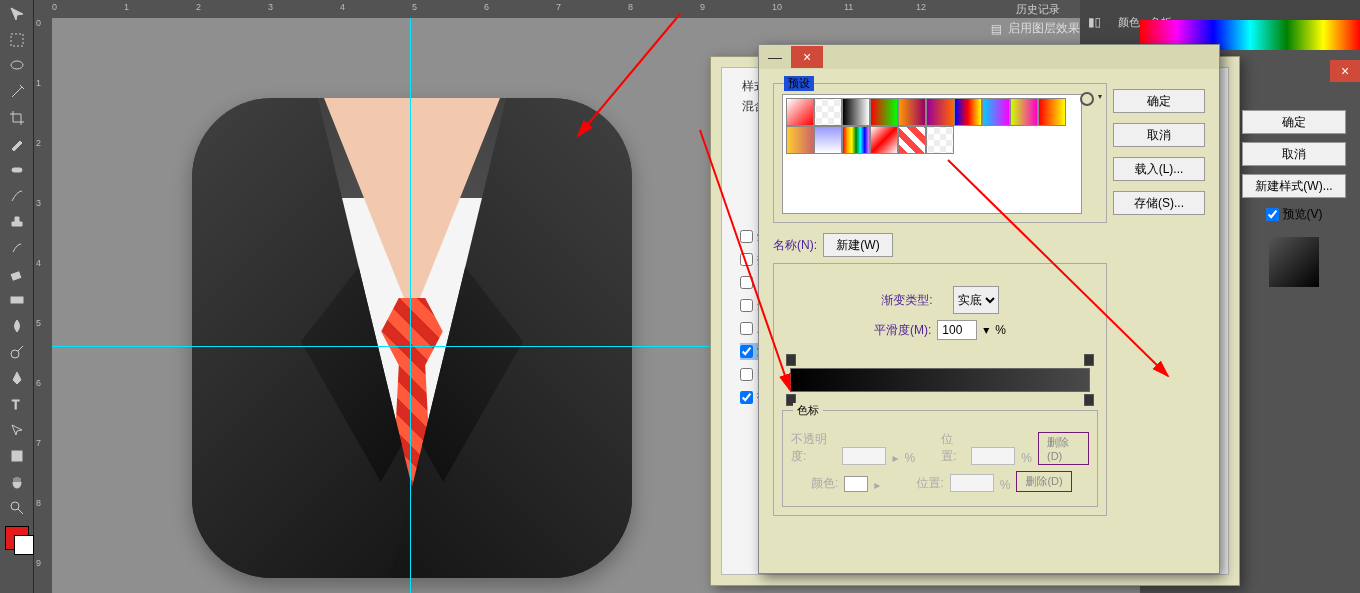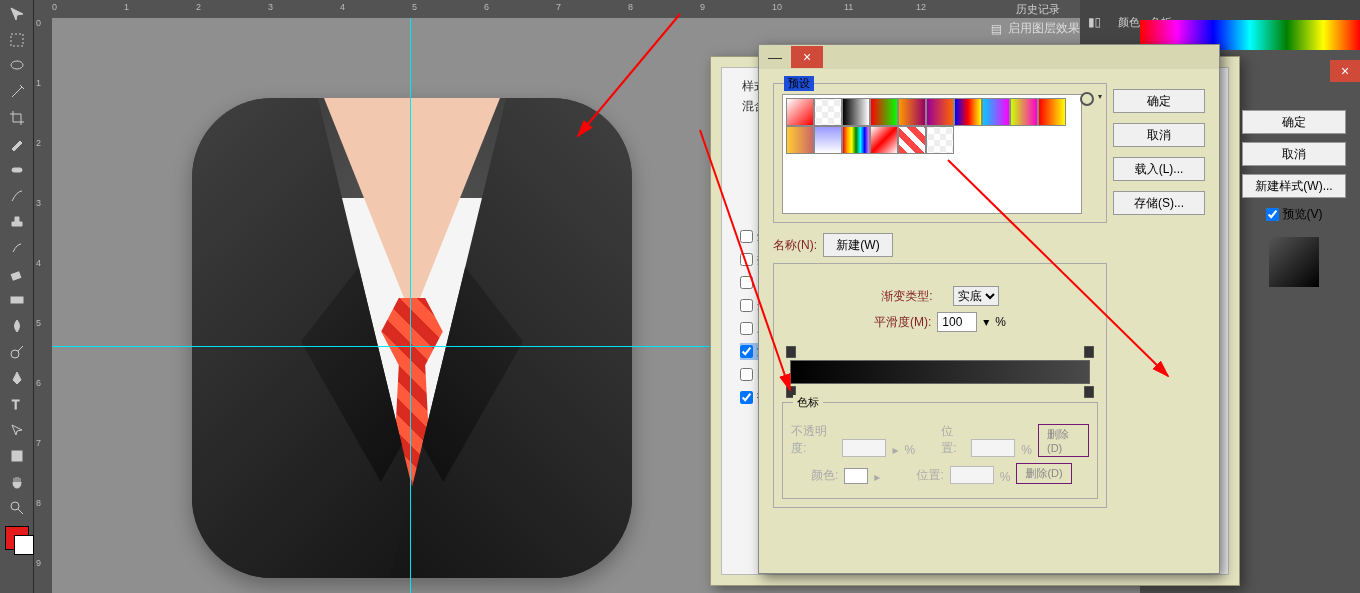--- a/index.html
+++ b/index.html
@@ -61,23 +61,23 @@
 .ge-body { position: absolute; top: 24px; left: 0; right: 0; bottom: 0; }
 .ge-left { position: absolute; left: 14px; top: 14px; width: 334px; }
 .ge-right { position: absolute; right: 14px; top: 20px; width: 92px; display: flex; flex-direction: column; gap: 10px; }
 .fieldset { border: 1px solid #aaa; padding: 10px 8px 8px; margin-bottom: 10px; position: relative; }
 .fieldset .legend { position: absolute; top: -8px; left: 10px; background: #1d4ed8; padding: 0 4px; font-size: 11px; }
 .preset-grid { width: 300px; height: 120px; background: #fff; border: 1px solid #999; overflow: auto; display: flex; flex-wrap: wrap; align-content: flex-start; gap: 0; padding: 3px; }
 .preset { width: 28px; height: 28px; border: 1px solid #888; }
 .gear { position: absolute; right: 12px; top: 8px; width: 14px; height: 14px; border: 2px solid #555; border-radius: 50%; }
 .gear::after { content: '▾'; position: absolute; right: -10px; top: -2px; font-size: 8px; color: #333; }
 .row { display: flex; align-items: center; gap: 6px; margin: 6px 0; }
-.row label { font-size: 12px; color: #7f1d1d; }
+.row label { font-size: 12px; color: #4c1d95; }
 .row input[type=text] { border: 1px solid #999; height: 20px; padding: 0 4px; font-size: 12px; }
-.row select { border: 1px solid #999; height: 20px; font-size: 12px; margin-left: 14px; }
+.row select { border: 1px solid #999; height: 28px; font-size: 12px; margin-left: 14px; }
 .gradient-bar-wrap { position: relative; height: 60px; margin-top: 10px; }
 .gradient-bar { position: absolute; left: 8px; right: 8px; top: 18px; height: 24px; background: linear-gradient(90deg, #000 0%, #4a4a4a 100%); border: 1px solid #666; }
 .stop { position: absolute; width: 10px; height: 12px; border: 1px solid #555; }
 .op-stop { top: 4px; background: #333; }
 .col-stop { top: 44px; background: #333; }
 .stops-fs { border: 1px solid #aaa; padding: 14px 8px 8px; position: relative; }
 .stops-fs .legend { position: absolute; top: -8px; left: 10px; background: #e3e3c0; padding: 0 4px; font-size: 11px; }
 .stops-row { display: flex; align-items: flex-end; gap: 6px; margin: 6px 0; color: #888; }
 .stops-row input { width: 44px; height: 18px; border: 1px solid #bbb; background: #f4f4f4; }
 .stops-row .sbtn { border: 1px solid #701a75; padding: 2px 8px; color: #888; font-size: 11px; }

